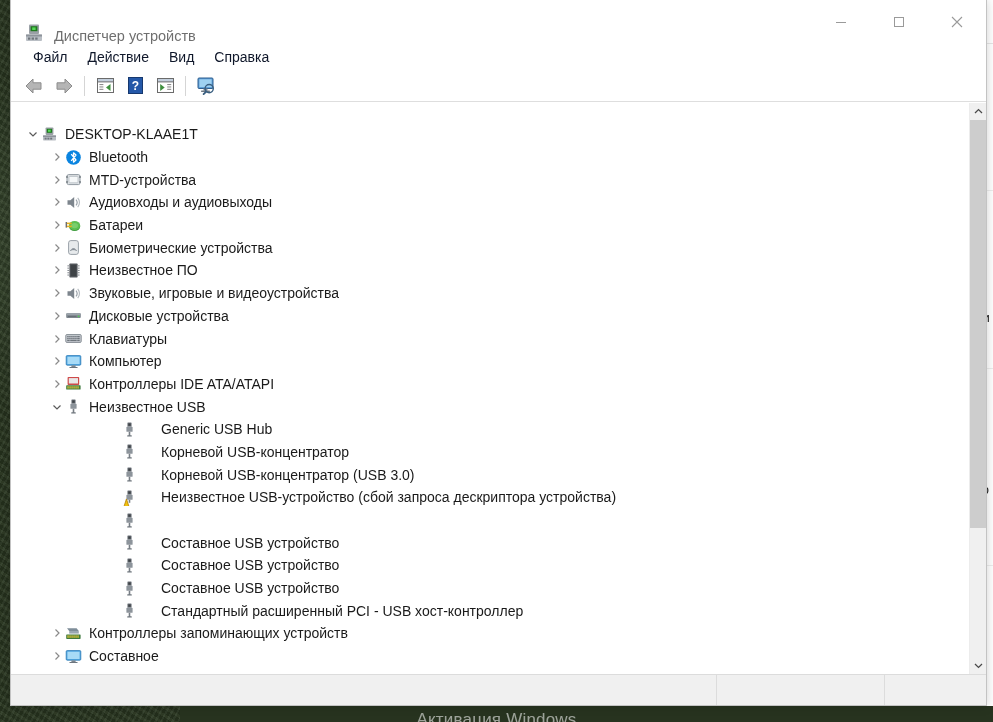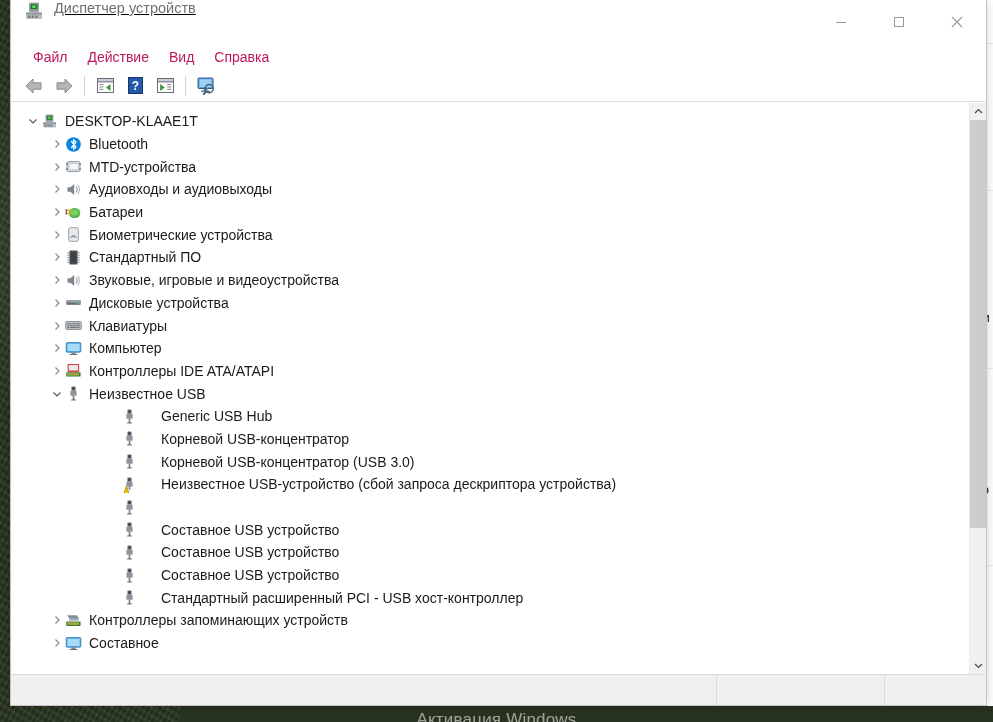--- a/index.html
+++ b/index.html
@@ -62,23 +62,22 @@
     border: 1px solid #c3c3c3;
     border-top: none;
     display: flex; flex-direction: column;
     box-shadow: 0 0 10px rgba(0,0,0,.18);
   }
 
   
   #titlebar {
     height: 44px; flex: none;
     background: #ffffff;
-    display: flex; align-items: flex-start;
+    display: flex; align-items: flex-end;
     position: relative;
-    text-decoration: underline;
   }
   #title-icon {
     width: 22px; height: 22px; margin-left: 12px; margin-right: 9px;
     position: relative; flex: none;
   }
   #title-text {
     font-size: 14.5px; color: #6f6f6f;
     white-space: nowrap;
   }
   #caption-buttons {
@@ -92,21 +91,21 @@
   .cap-btn.wide { width: 58px; }
 
   
   #menubar {
     height: 26px; flex: none;
     background: #ffffff;
     display: flex; align-items: center;
     padding-left: 16px;
   }
   .menu-item {
-    font-size: 14px; color: #be185d;
+    font-size: 14px; color: #0f172a;
     padding: 2px 10px;
     white-space: nowrap;
   }
   .menu-item:first-child { padding-left: 6px; }
 
   
   #toolbar {
     height: 32px; flex: none;
     background: #ffffff;
     border-bottom: 1px solid #dedede;
@@ -128,21 +127,21 @@
     flex: 1 1 auto;
     display: flex;
     background: #ffffff;
     border-top: 1px solid #ffffff;
     overflow: hidden;
     position: relative;
   }
   #tree-pane {
     flex: 1 1 auto;
     overflow: hidden;
-    padding-top: 7px;
+    padding-top: 20px;
     position: relative;
   }
   .row {
     height: 22.7px;
     display: flex; align-items: center;
     white-space: nowrap;
     font-size: 14px;
     color: #1a1a1a;
   }
   .expander {
@@ -444,21 +443,21 @@
                   <rect x="2.4" y="10.2" width="2" height="1.1"></rect>
                   <rect x="2.4" y="12.5" width="2" height="1.1"></rect>
                   <rect x="12.6" y="3.3" width="2" height="1.1"></rect>
                   <rect x="12.6" y="5.6" width="2" height="1.1"></rect>
                   <rect x="12.6" y="7.9" width="2" height="1.1"></rect>
                   <rect x="12.6" y="10.2" width="2" height="1.1"></rect>
                   <rect x="12.6" y="12.5" width="2" height="1.1"></rect>
                 </g>
               </svg>
             </span>
-            <span class="row-label">Стандартный ПО</span>
+            <span class="row-label">Неизвестное ПО</span>
           </div>
           <div class="row depth1">
             <span class="expander">
               <svg width="10" height="10" viewBox="0 0 10 10">
                 <path d="M3.5 1.5 L7 5 L3.5 8.5" fill="none" stroke="#8a8a8a" stroke-width="1.2"></path>
               </svg>
             </span>
             <span class="row-icon">
               <svg class="ico" viewBox="0 0 17 17">
                 <path d="M2.5 6.2 L5.4 6.2 L9.2 2.9 L9.2 14.1 L5.4 10.8 L2.5 10.8 Z" fill="#7d858d"></path>

